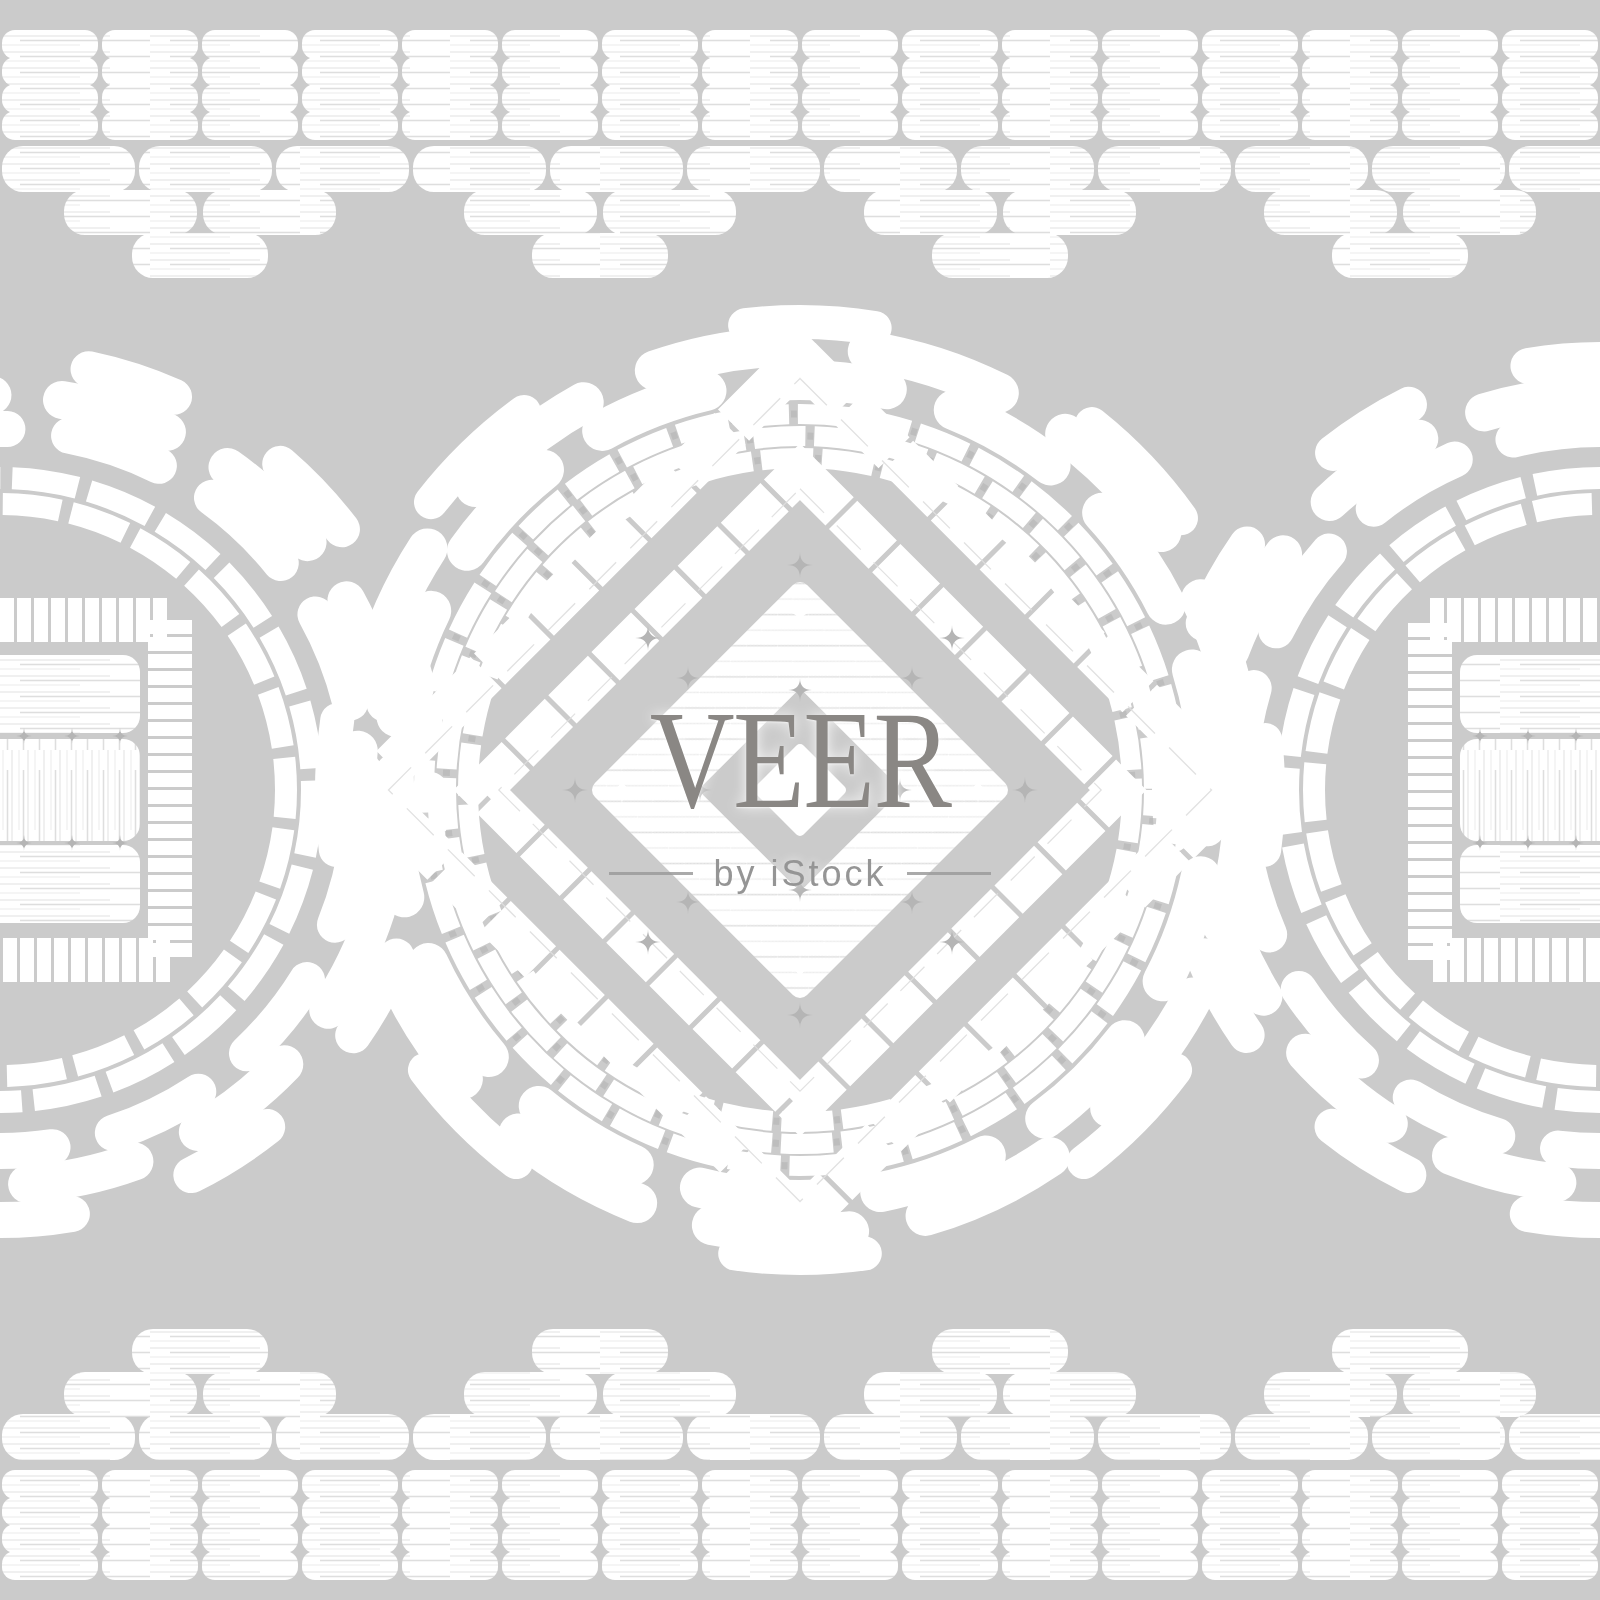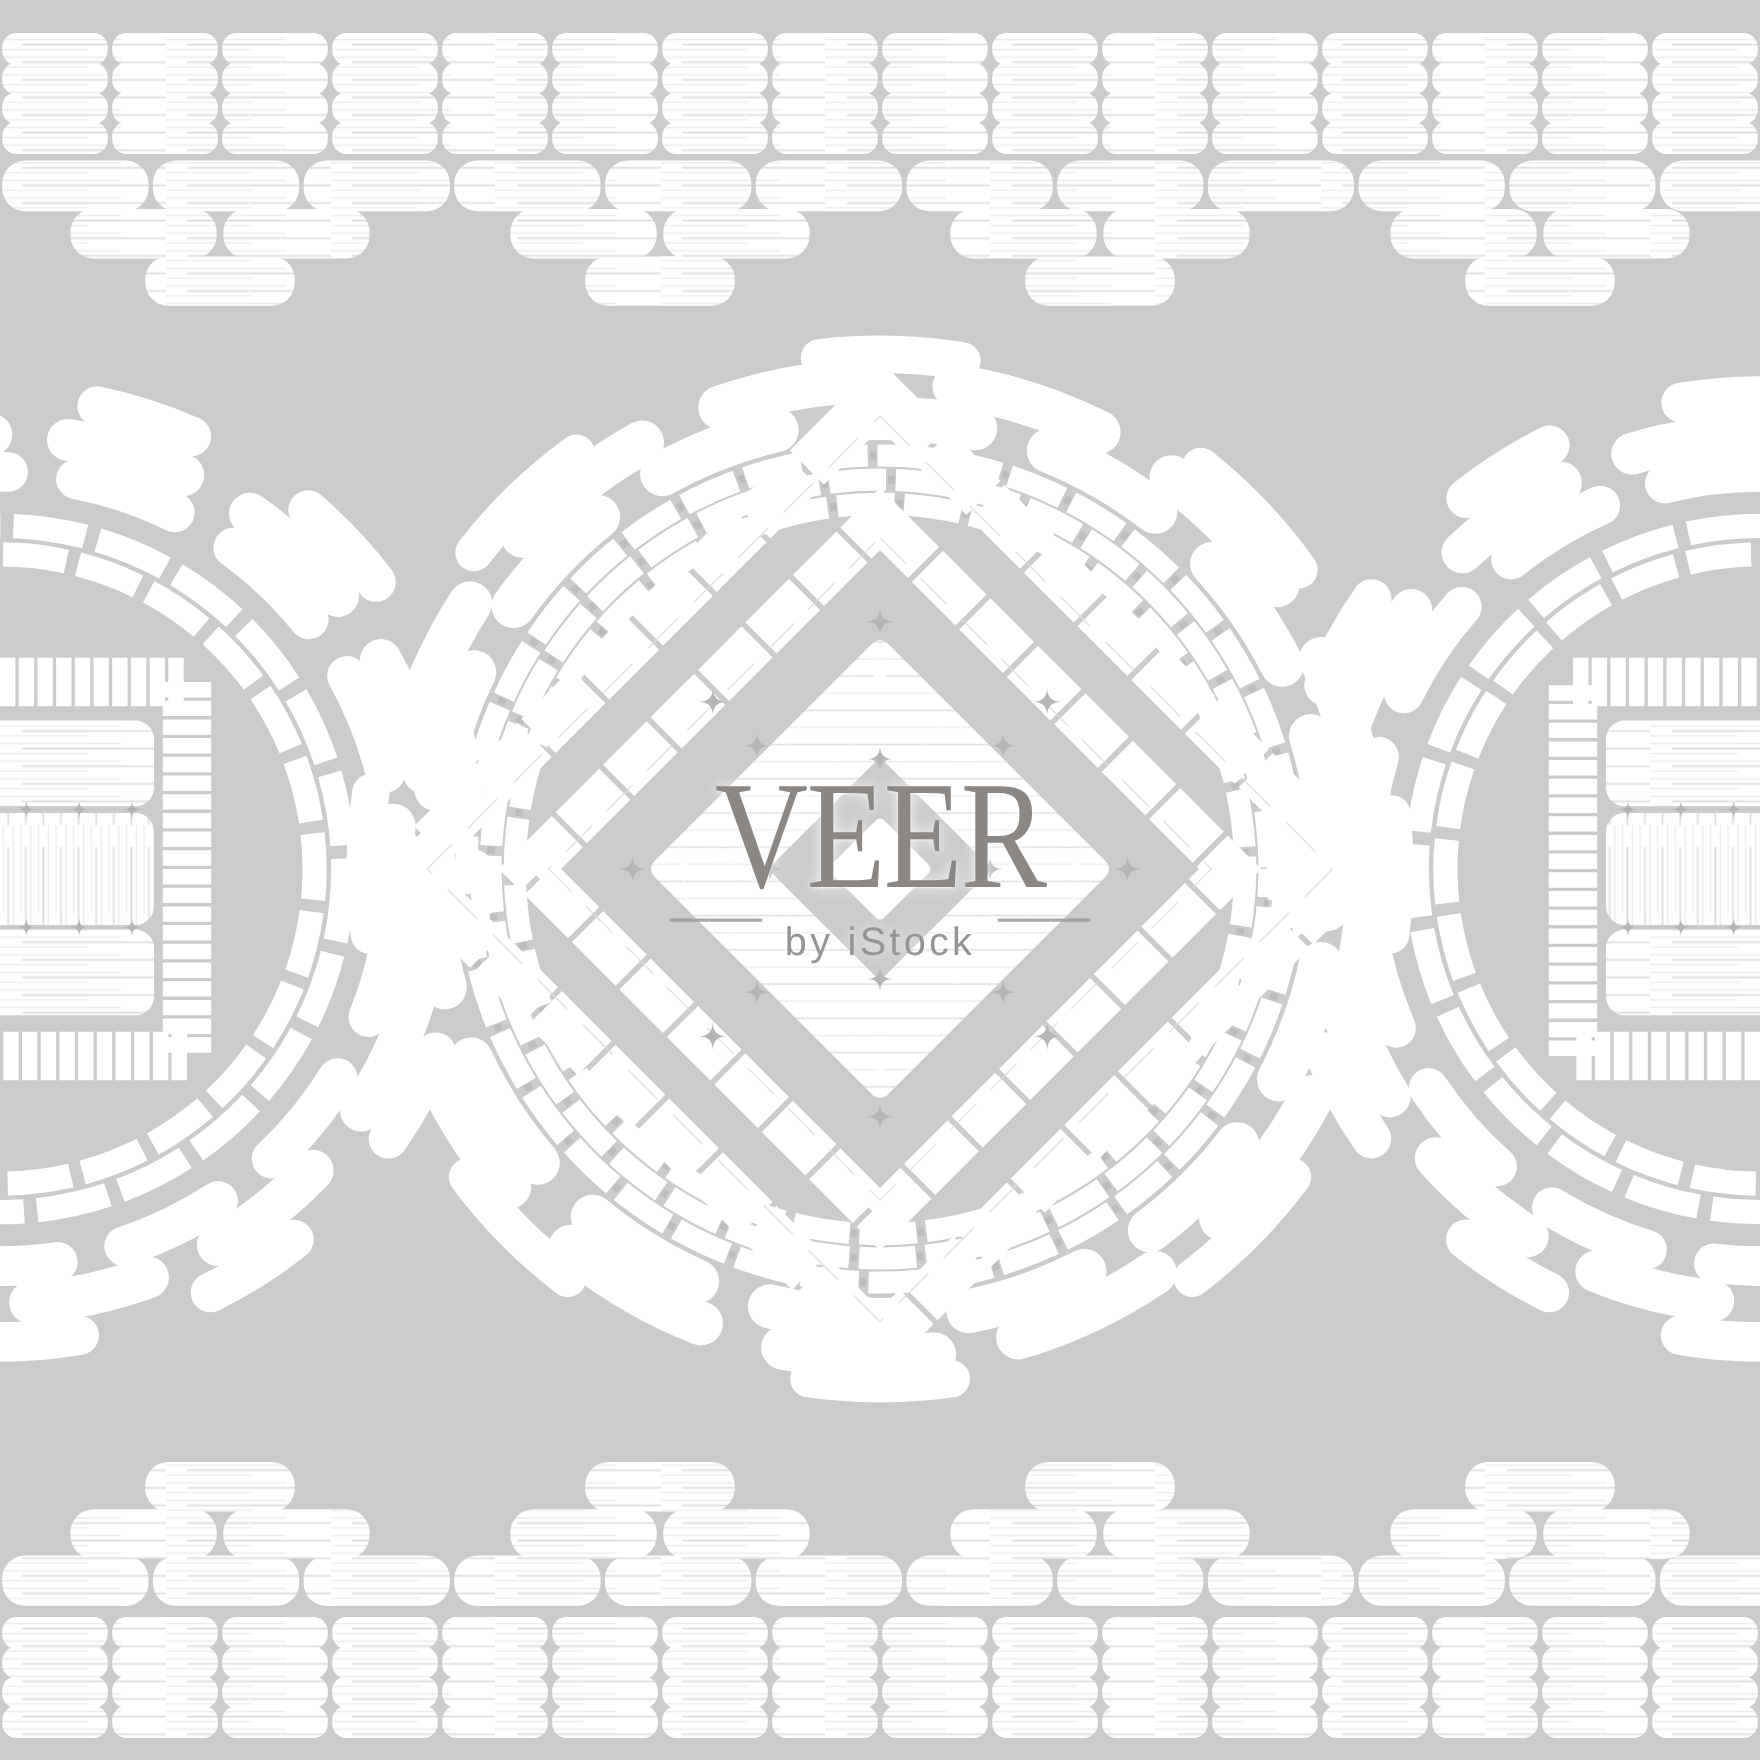--- a/index.html
+++ b/index.html
@@ -16,22 +16,22 @@
     text-align:center;z-index:5;pointer-events:none;
   }
   .wm-title{
     font-family:"Liberation Serif","DejaVu Serif",serif;
     font-size:140px;line-height:0.92;font-weight:400;
     letter-spacing:-2px;
     transform:scaleX(0.84);transform-origin:50% 50%;
     text-shadow:0 0 14px rgba(255,255,255,0.9),0 1px 2px rgba(255,255,255,0.6);
   }
   .wm-sub{
-    margin-top:10px;
-    display:flex;align-items:flex-start;justify-content:center;gap:20px;
+    margin-top:28px;
+    display:flex;align-items:center;justify-content:center;gap:20px;
   }
   .wm-line{width:84px;height:3px;opacity:0.85;}
   .wm-by{
     font-family:"Liberation Sans","DejaVu Sans",sans-serif;
     font-size:36px;letter-spacing:3px;
     text-shadow:0 0 10px rgba(255,255,255,0.8);
   }
 </style>
 </head>
 <body style="background: rgb(203, 203, 203);">

